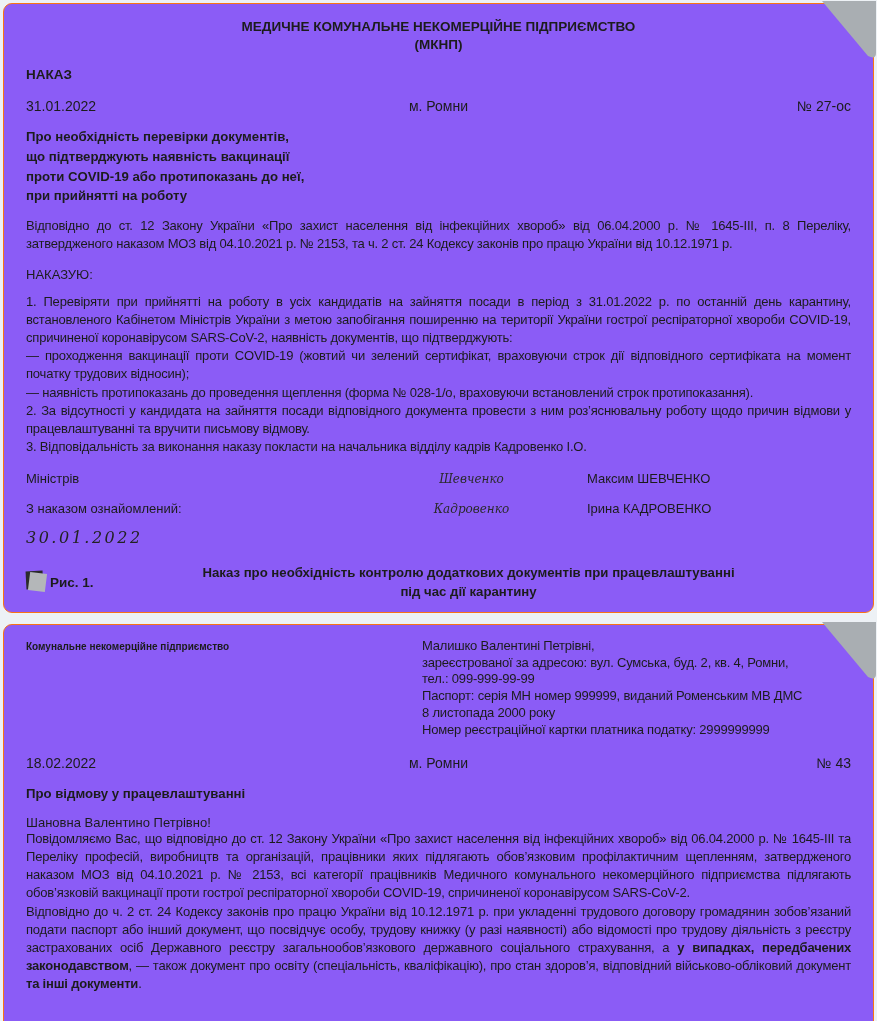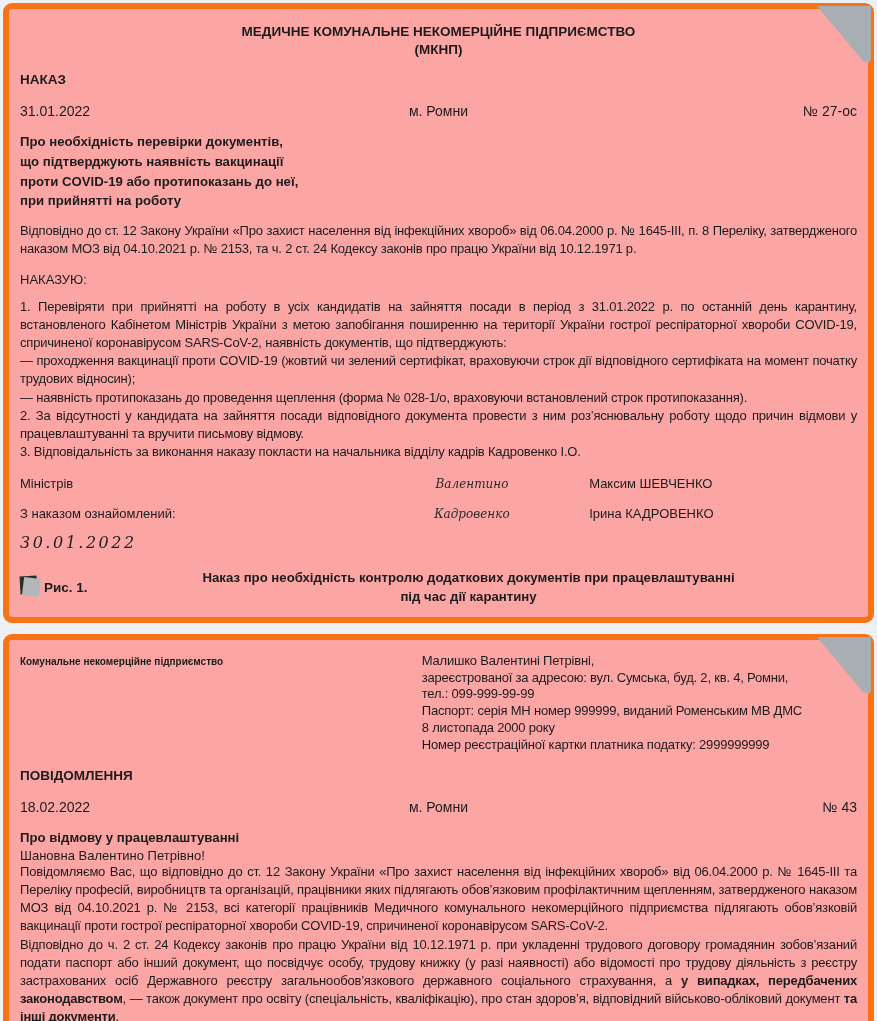--- a/index.html
+++ b/index.html
@@ -6,24 +6,24 @@
   html, body { margin: 0; padding: 0; }
   body {
     width: 877px;
     background: #edf1f5;
     font-family: "Liberation Sans", sans-serif;
     color: #1c1c1c;
   }
   .page { padding: 3px 3px 8px; }
   .doc-card {
     position: relative;
-    background: #fca5a5;
-    border: 6px solid #f97316;
+    background: #8b5cf6;
+    border: 1px solid #f97316;
     border-radius: 9px;
-    padding: 8px 11px 10px;
+    padding: 8px 22px 10px;
     margin-bottom: 11px;
   }
   .doc-card.first { min-height: 518px; }
   .doc-card.second { min-height: 478px; }
   .fold {
     position: absolute;
     top: -3px; right: -3px;
     width: 60px; height: 62px;
     pointer-events: none;
   }
@@ -69,21 +69,21 @@
     position: absolute; left: 0; top: 1px; width: 17px; height: 18px;
     background: #2b2b2b; transform: rotate(-3deg);
   }
   .fig-icon .front {
     position: absolute; left: 3px; top: 3px; width: 17px; height: 18px;
     background: #b4b7b9; transform: rotate(7deg);
   }
   .head2-row { display: flex; margin-top: 5px; }
   .head2-org { width: 48%; font-weight: bold; font-size: 10px; padding-top: 3px; }
   .head2-addressee { width: 52%; font-size: 13px; line-height: 1.3; white-space: pre-line; letter-spacing: -0.2px; padding-right: 40px; }
-  .salutation { font-size: 13px; }
+  .salutation { font-size: 13px; margin-top: 11px; }
   b.inline-bold { font-weight: bold; }
 </style>
 </head>
 <body>
 
 <div class="page">
 
   <div class="doc-card first">
     <svg class="fold" viewBox="0 0 60 62" aria-hidden="true">
       <path d="M6 0 H60 V52 Q60 59 52 55 Z" fill="#a9aeb2"></path>
@@ -109,21 +109,21 @@
     <div class="order-word">НАКАЗУЮ:</div>
 
     <div class="para">1. Перевіряти при прийнятті на роботу в усіх кандидатів на зайняття посади в період з 31.01.2022 р. по останній день карантину, встановленого Кабінетом Міністрів України з метою запобігання поширенню на території України гострої респіраторної хвороби COVID-19, спричиненої коронавірусом SARS-CoV-2, наявність документів, що підтверджують:</div>
     <div class="para tight">— проходження вакцинації проти COVID-19 (жовтий чи зелений сертифікат, враховуючи строк дії відповідного сертифіката на момент початку трудових відносин);</div>
     <div class="para tight">— наявність протипоказань до проведення щеплення (форма № 028-1/о, враховуючи встановлений строк протипоказання).</div>
     <div class="para tight">2. За відсутності у кандидата на зайняття посади відповідного документа провести з ним роз’яснювальну роботу щодо причин відмови у працевлаштуванні та вручити письмову відмову.</div>
     <div class="para tight">3. Відповідальність за виконання наказу покласти на начальника відділу кадрів Кадровенко І.О.</div>
 
     <div class="sig-row">
       <span class="role">Міністрів</span>
-      <span class="script">Валентино</span>
+      <span class="script">Шевченко</span>
       <span class="name">Максим ШЕВЧЕНКО</span>
     </div>
     <div class="sig-row">
       <span class="role">З наказом ознайомлений:</span>
       <span class="script">Кадровенко</span>
       <span class="name">Ірина КАДРОВЕНКО</span>
     </div>
 
     <div class="handwritten">30.01.2022</div>
 
@@ -148,21 +148,20 @@
     <div class="head2-row">
       <div class="head2-org">Комунальне некомерційне підприємство</div>
       <div class="head2-addressee">Малишко Валентині Петрівні,
 зареєстрованої за адресою: вул. Сумська, буд. 2, кв. 4, Ромни,
 тел.: 099-999-99-99
 Паспорт: серія МН номер 999999, виданий Роменським МВ ДМС
 8 листопада 2000 року
 Номер реєстраційної картки платника податку: 2999999999</div>
     </div>
 
-    <div class="doc-type">ПОВІДОМЛЕННЯ</div>
 
     <div class="meta-row">
       <span class="left">18.02.2022</span>
       <span class="mid">м. Ромни</span>
       <span class="right">№ 43</span>
     </div>
 
     <div class="subject">Про відмову у працевлаштуванні</div>
 
     <div class="salutation">Шановна Валентино Петрівно!</div>

